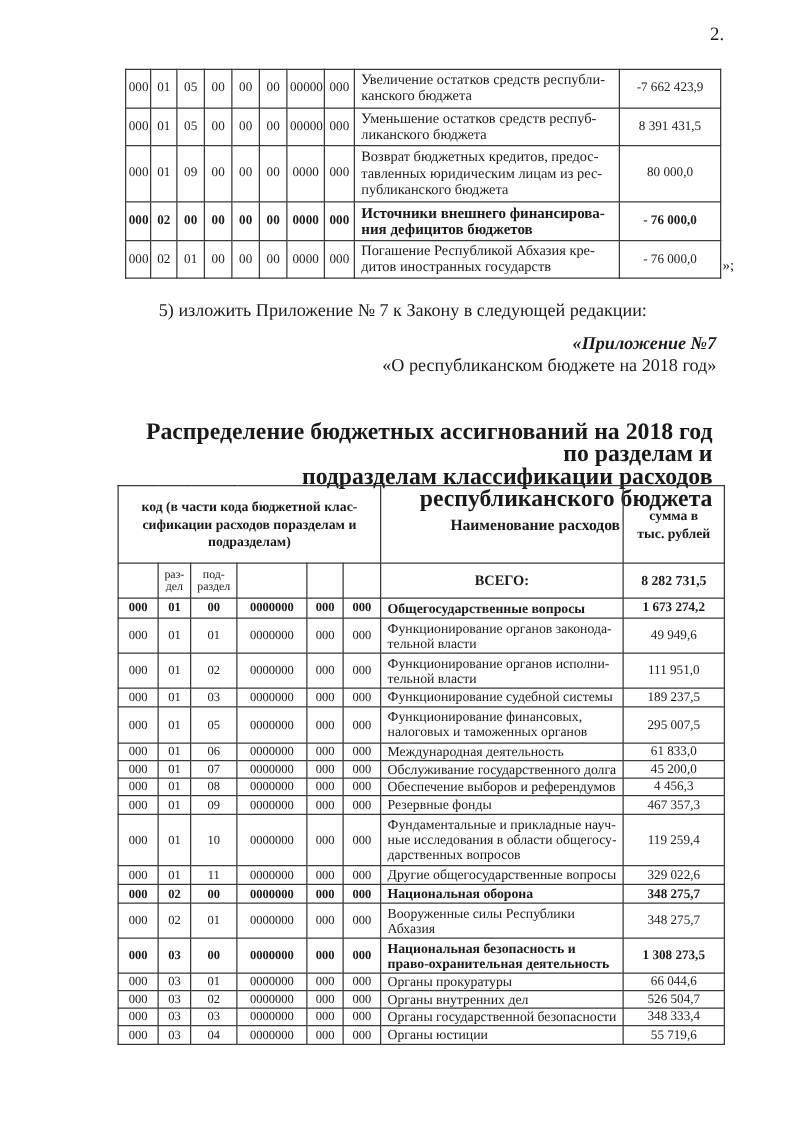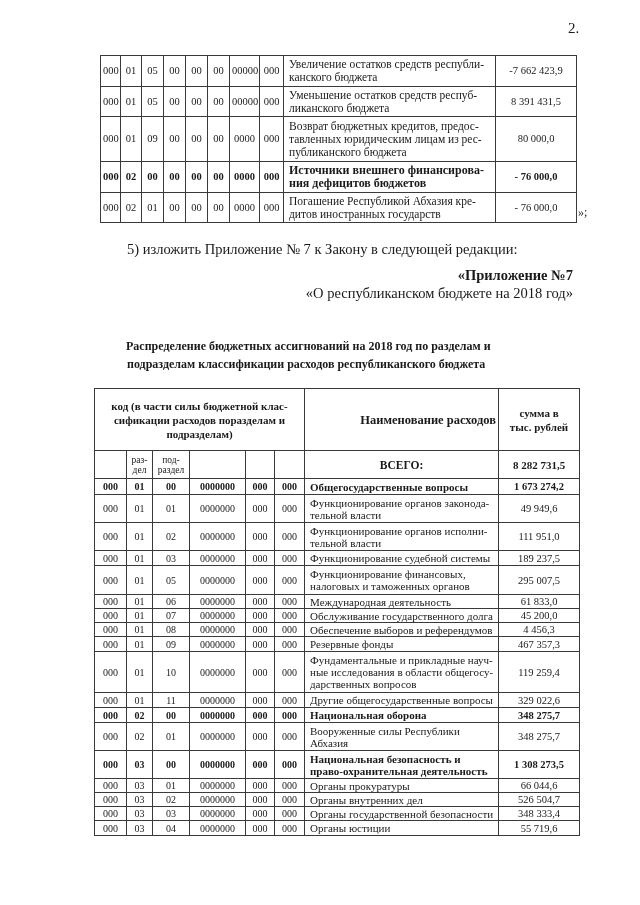--- a/index.html
+++ b/index.html
@@ -19,23 +19,23 @@
   #t2 td { font-size:10px; line-height:11px; }
   #t2 td.name { font-size:11px; line-height:12px; }
   #t2 tr.bold td.name { font-size:11px; }
   #t2 td.amt { font-size:10.5px; }
   #t2 tr.hdr td { font-weight:bold; font-size:11px; line-height:14px; }
   #t2 tr.hdr td.name { text-align:right; font-size:12.5px; }
   #t2 tr.sub td { font-size:9.5px; line-height:10px; }
   .closing { left:578px; top:205px; font-size:12px; }
   .para { left:103px; top:241px; font-size:14.5px;margin-left:24px; }
   .appendix { right:67px; top:266px; text-align:right; font-size:14.5px; line-height:18px; }
-  .appendix .t { font-weight:bold; }
-  .heading { left:110px; top:337px; width:460px; text-align:left; font-weight:bold;
-             font-size:12px; line-height:18px;margin-left:16px; }
+  .appendix .t { font-weight:bold;font-style:italic; }
+  .heading { left:110px; top:337px; width:460px; text-align:right; font-weight:bold;
+             font-size:19px; line-height:18px; }
 </style>
 </head>
 <body>
 
 <div class="abs page-num">2.</div>
 
 <table id="t1">
   <colgroup>
     <col style="width:20px">
       <col style="width:21px">
@@ -131,21 +131,21 @@
       <col style="width:26px">
       <col style="width:37px">
       <col style="width:56px">
     <col style="width:29px">
       <col style="width:30px">
       <col style="width:194px">
       <col style="width:81px">
   </colgroup>
   <thead>
     <tr class="hdr" style="height:62px">
-      <td colspan="6" style="padding:0 8px">код (в части силы бюджетной клас-сификации расходов поразделам и подразделам)</td>
+      <td colspan="6" style="padding:0 8px">код (в части кода бюджетной клас-сификации расходов поразделам и подразделам)</td>
       <td class="name">Наименование расходов</td>
       <td style="padding:0 10px">сумма в тыс. рублей</td>
     </tr>
     <tr class="sub" style="height:28px">
       <td></td>
       <td>раз-дел</td>
       <td>под-раздел</td>
       <td></td>
       <td></td>
       <td></td>

